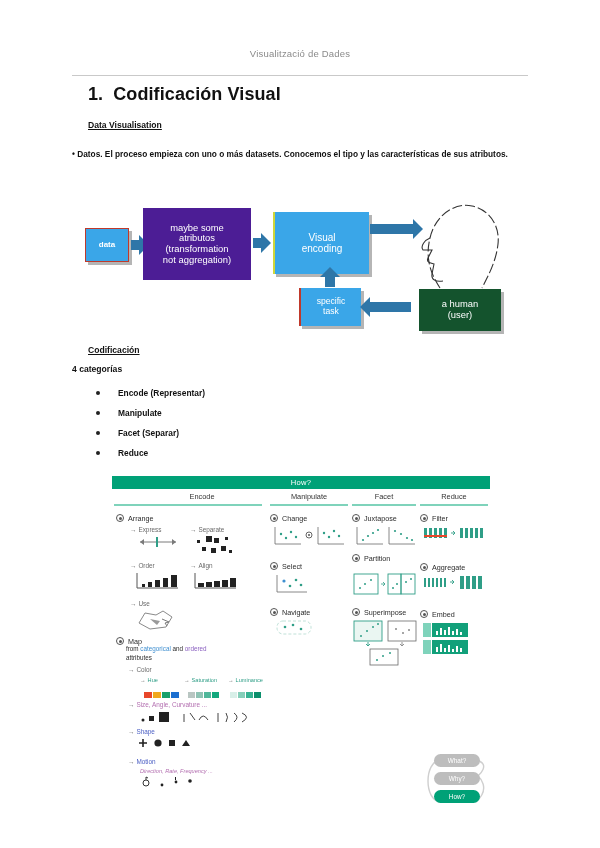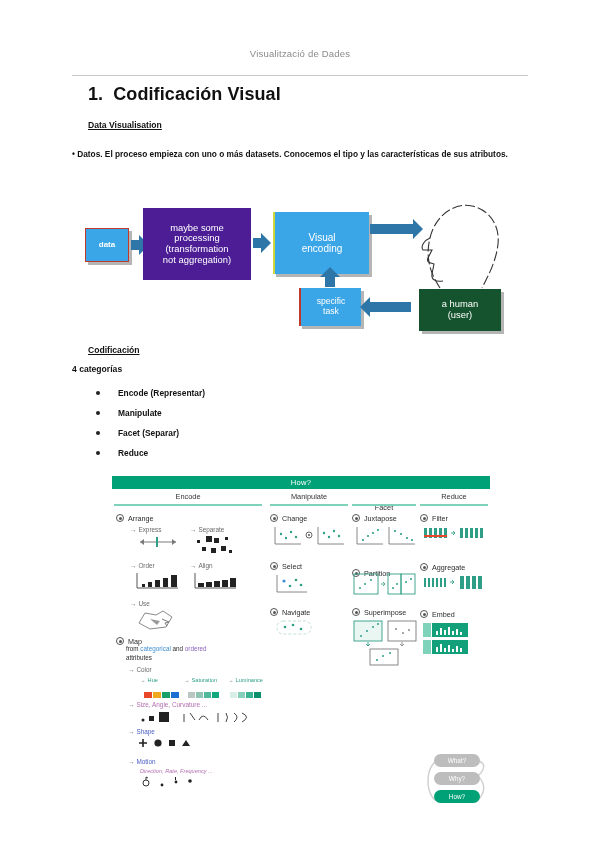--- a/index.html
+++ b/index.html
@@ -240,25 +240,25 @@
     font-size: 7.4px;
     color: #333;
     text-align: center;
   }
   .tax-colrule {
     position: absolute;
     top: 28px;
     height: 2px;
     background: #7fd3bb;
   }
-  #ch-encode     { left: 2px;   width: 148px; }
+  #ch-encode     { left: 16px;   width: 148px; }
   #cr-encode     { left: 2px;   width: 148px; }
   #ch-manipulate { left: 158px; width: 78px; }
   #cr-manipulate { left: 158px; width: 78px; }
-  #ch-facet      { left: 240px; width: 64px; margin-top: 11px; }
+  #ch-facet      { left: 240px; width: 64px; }
   #cr-facet      { left: 240px; width: 64px; }
   #ch-reduce     { left: 308px; width: 68px; }
   #cr-reduce     { left: 308px; width: 68px; }
 
   .tax-grp {
     position: absolute;
     font-size: 7.2px;
     color: #2b2b2b;
     white-space: nowrap;
   }
@@ -350,21 +350,21 @@
 
   <div class="flow">
 
     <div class="fbox shadow" id="box-data">data</div>
 
     <div class="arrow-r" id="arr1"></div>
 
     <div class="fbox" id="box-processing">
       <div>
         <div>maybe some</div>
-        <div>processing</div>
+        <div>atributos</div>
         <div>(transformation</div>
         <div>not aggregation)</div>
       </div>
     </div>
 
     <div class="arrow-r" id="arr2"></div>
 
     <div class="fbox shadow" id="box-visual">
       <div>
         <div>Visual</div>
@@ -588,21 +588,21 @@
           <circle cx="14" cy="11" r="1.1"></circle>
           <circle cx="19" cy="8" r="1.1"></circle>
           <circle cx="24" cy="5" r="1.1"></circle>
         <circle cx="41" cy="6" r="1.1"></circle>
           <circle cx="47" cy="9" r="1.1"></circle>
           <circle cx="53" cy="13" r="1.1"></circle>
           <circle cx="58" cy="15" r="1.1"></circle>
       </g>
     </svg>
 
-    <div class="tax-grp" style="left:240px; top:92px;">
+    <div class="tax-grp" style="left:240px; top:77px;">
       <span class="ring"></span><span>Partition</span>
     </div>
     <svg class="mini" style="left:240px; top:96px;" width="66" height="26" viewBox="0 0 66 26">
       <rect x="2" y="2" width="24" height="20" fill="none" stroke="#2f9e87" stroke-width=".9"></rect>
       <rect x="36" y="2" width="13" height="20" fill="none" stroke="#2f9e87" stroke-width=".9"></rect>
       <rect x="49" y="2" width="14" height="20" fill="none" stroke="#2f9e87" stroke-width=".9"></rect>
       <g fill="#2f9e87">
         <circle cx="8" cy="16" r="1"></circle>
           <circle cx="13" cy="12" r="1"></circle>
           <circle cx="19" cy="8" r="1"></circle>

